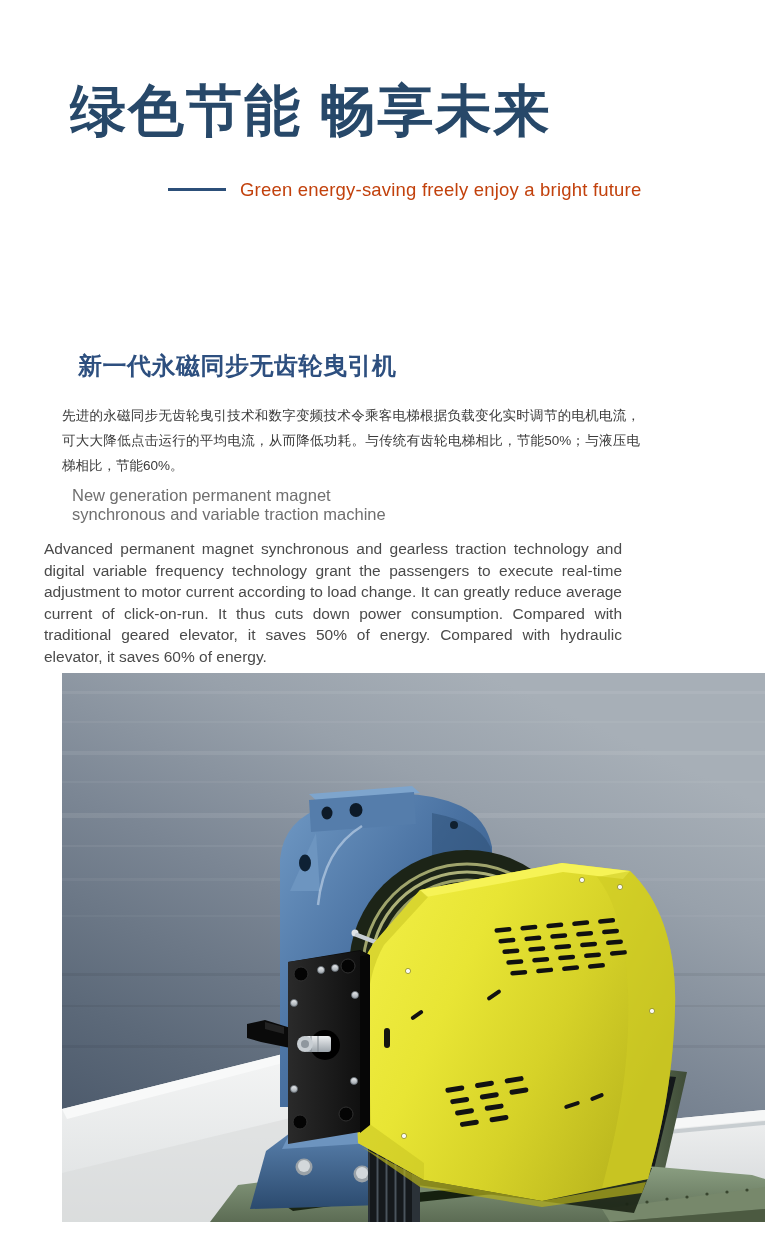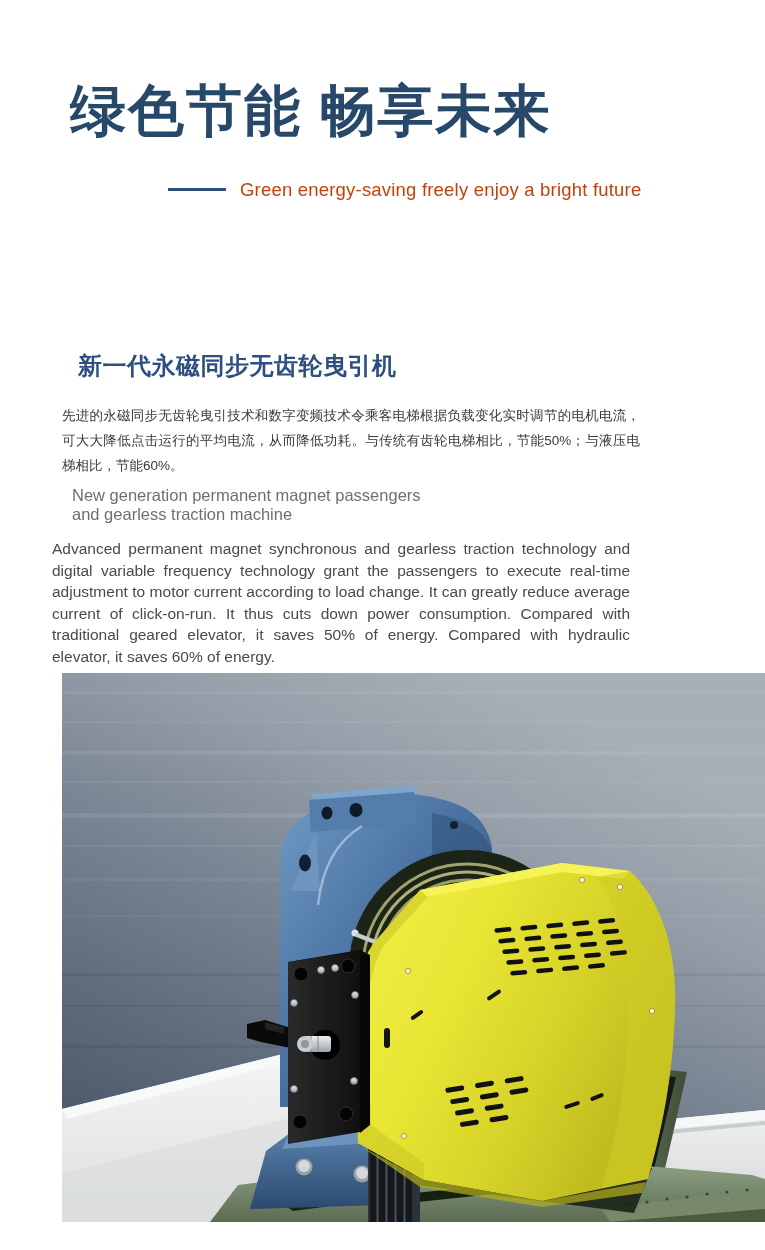--- a/index.html
+++ b/index.html
@@ -24,40 +24,40 @@
   }
   .cn-body{
     left:62px;top:403px;width:578px;font-size:13.5px;line-height:25px;color:#3a3a3a;
     text-align:justify;margin:0;
   }
   .en-heading{
     left:72px;top:486px;width:350px;font-size:16.5px;line-height:19px;color:#6f6f6f;
     font-weight:normal;margin:0;
   }
   .en-body{
-    left:52px;top:538px;width:578px;font-size:15.5px;line-height:21.6px;color:#4a4a4a;
+    left:44px;top:538px;width:578px;font-size:15.5px;line-height:21.6px;color:#4a4a4a;
     text-align:justify;margin:0;
   }
   .photo{
     left:62px;top:673px;width:703px;height:549px;overflow:hidden;background:#7b8694;
   }
   .photo svg{display:block;}
 </style>
 </head>
 <body>
 
 <div class="abs page-title">绿色节能 畅享未来</div>
 
 <div class="abs subtitle-rule"></div>
 <div class="abs subtitle-en">Green energy-saving freely enjoy a bright future</div>
 
 <h2 class="abs cn-heading">新一代永磁同步无齿轮曳引机</h2>
 <p class="abs cn-body">先进的永磁同步无齿轮曳引技术和数字变频技术令乘客电梯根据负载变化实时调节的电机电流，可大大降低点击运行的平均电流，从而降低功耗。与传统有齿轮电梯相比，节能50%；与液压电梯相比，节能60%。</p>
 
-<h3 class="abs en-heading">New generation permanent magnet passengers and gearless traction machine</h3>
+<h3 class="abs en-heading">New generation permanent magnet synchronous and variable traction machine</h3>
 <p class="abs en-body">Advanced permanent magnet synchronous and gearless traction technology and digital variable frequency technology grant the passengers to execute real-time adjustment to motor current according to load change. It can greatly reduce average current of click-on-run. It thus cuts down power consumption. Compared with traditional geared elevator, it saves 50% of energy.  Compared with hydraulic elevator, it saves 60% of energy.</p>
 
 <div class="abs photo">
   <svg width="703" height="549" viewBox="0 0 703 549" xmlns="http://www.w3.org/2000/svg">
     <defs>
       <linearGradient id="bgG" x1="0%" y1="100%" x2="60%" y2="0%">
         <stop offset="0" stop-color="#3f4d60"></stop>
           <stop offset="0.3" stop-color="#5c6979"></stop>
         <stop offset="0.58" stop-color="#7b8694"></stop>
           <stop offset="0.82" stop-color="#98a1ab"></stop>

